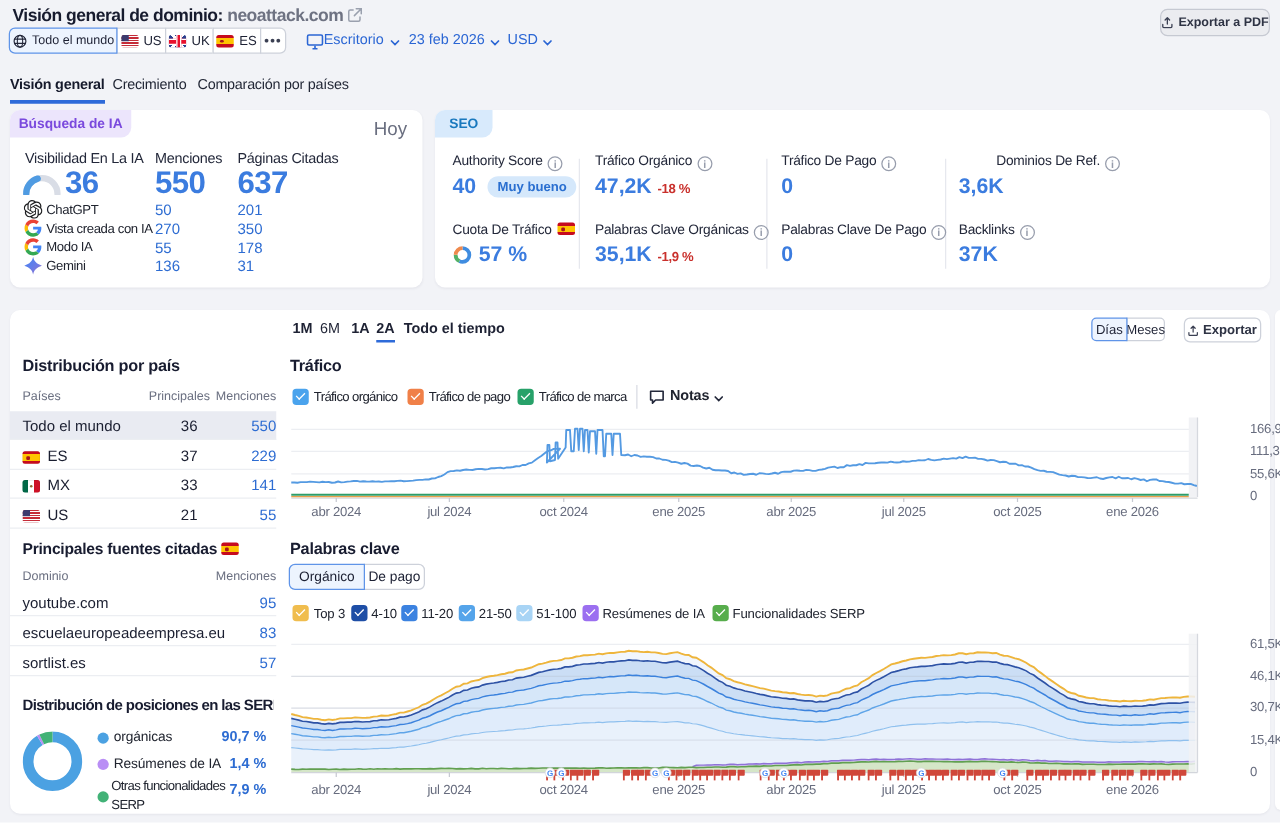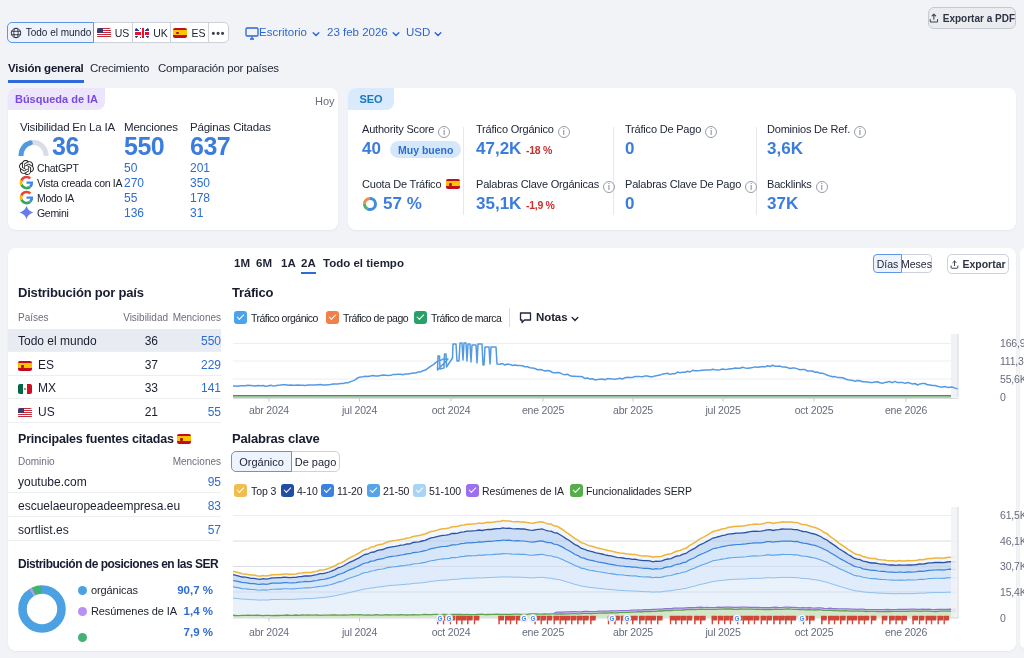--- a/index.html
+++ b/index.html
@@ -23,20 +23,25 @@
 .rnum{position:absolute;font-size:12px;text-align:right}
 .rowline{position:absolute;left:8px;width:213px;border-bottom:1px solid #eceef2}
 .flag{position:absolute;width:14px;height:10px;border-radius:2px;overflow:hidden;box-shadow:0 0 0 0.5px rgba(0,0,0,0.08) inset}
 .flagi{position:relative;width:14px;height:10px;border-radius:2px;overflow:hidden;display:inline-block}
 .info{display:inline-block;width:12px;height:12px;border:1px solid #979dac;border-radius:50%;color:#979dac;font-size:8.5px;line-height:10px;text-align:center;vertical-align:-2px;margin-left:4px;font-weight:bold;letter-spacing:0}
 .chev{display:inline-block;width:8px;height:8px}
 </style></head>
 <body>
 <div id="page">
 
+<div class="ab" style="left:10px;top:4px;font-size:14px;font-weight:bold;color:#171b2e;letter-spacing:-0.4px">Visión general de dominio: <span style="color:#6e7282">neoattack.com</span>
+<svg width="12" height="12" viewBox="0 0 12 12" style="vertical-align:-1px">
+        <path d="M4.5 2H2.2C1.5 2 1 2.5 1 3.2v6.6C1 10.5 1.5 11 2.2 11h6.6c.7 0 1.2-.5 1.2-1.2V7.5M7 1h4v4M10.8 1.2 5.5 6.5" fill="none" stroke="#9aa0ae" stroke-width="1.2" stroke-linecap="round"></path>
+      </svg>
+</div>
 
 <div class="ab" style="left:928px;top:7px;width:88px;height:22px;background:#ebecf0;border:1px solid #c6c9d2;border-radius:6px;display:flex;align-items:center;justify-content:center;font-size:10px;font-weight:bold;color:#2e3344;white-space:nowrap">
 <svg width="10" height="10" viewBox="0 0 12 12" style="margin-right:4px">
         <path d="M6 7.5V1.5M3.8 3.5 6 1.3l2.2 2.2M1.5 8v2c0 .6.4 1 1 1h7c.6 0 1-.4 1-1V8" fill="none" stroke="#3a3f52" stroke-width="1.3" stroke-linecap="round" stroke-linejoin="round"></path>
       </svg>
 Exportar a PDF</div>
 
 <div class="ab" style="left:7px;top:22px;white-space:nowrap">
 <span class="seg on" style="border-radius:5px 0 0 5px;margin-left:0;width:87px;font-size:10px">
 <svg width="12" height="12" viewBox="0 0 14 14" style="margin-right:4px;flex-shrink:0">
@@ -63,21 +68,21 @@
 <svg class="chev ab" viewBox="0 0 8 8" style="left:434px;top:30px">
       <path d="M1.2 2.8 4 5.6 6.8 2.8" fill="none" stroke="#2b66d4" stroke-width="1.4" stroke-linecap="round"></path>
     </svg>
 
 <div class="ab" style="left:8px;top:62px;font-size:11.5px;font-weight:bold;color:#15192b;letter-spacing:-0.2px;padding-bottom:6px;border-bottom:3px solid #2e6bd9">Visión general</div>
 <div class="ab" style="left:90px;top:62px;font-size:11.5px;color:#1f2433;letter-spacing:-0.2px">Crecimiento</div>
 <div class="ab" style="left:158px;top:62px;font-size:11.5px;color:#1f2433;letter-spacing:-0.2px">Comparación por países</div>
 
 <div class="card" style="left:8px;top:88px;width:330px;height:142px"></div>
 <div class="ab" style="left:8px;top:88px;width:97px;height:22px;background:#ece5fc;border-radius:8px 0 8px 0;display:flex;align-items:center;justify-content:center;font-size:11px;font-weight:bold;color:#7a49dd">Búsqueda de IA</div>
-<div class="ab gy" style="left:315px;top:95px;font-size:11px">Hoy</div>
+<div class="ab gy" style="left:299px;top:95px;font-size:15px">Hoy</div>
 
 <div class="ab lbl" style="left:20px;top:121px;font-size:11.5px">Visibilidad En La IA</div>
 <div class="ab lbl" style="left:124px;top:121px;font-size:11.5px">Menciones</div>
 <div class="ab lbl" style="left:190px;top:121px;font-size:11.5px">Páginas Citadas</div>
 
 <svg class="ab" style="left:18px;top:139px" width="31" height="17" viewBox="0 0 31 17">
       <path d="M3 16 A12.5 12.5 0 0 1 28 16" fill="none" stroke="#d9dde6" stroke-width="5" stroke-linecap="round"></path>
       <path d="M3 16 A12.5 12.5 0 0 1 12.2 3.9" fill="none" stroke="#4f9be2" stroke-width="5" stroke-linecap="round"></path>
     </svg>
 <div class="ab big" style="left:52px;top:132px">36</div>
@@ -138,21 +143,21 @@
 <div class="ab lbl" style="left:362px;top:123px">Authority Score<span class="info">i</span></div>
 <div class="ab val" style="left:362px;top:139px">40</div>
 <div class="ab" style="left:390px;top:141px;height:17px;padding:0 8px;background:#d5e8fb;border-radius:9px;display:flex;align-items:center;font-size:10.5px;font-weight:bold;color:#2a6fd0">Muy bueno</div>
 
 <div class="ab lbl" style="left:476px;top:123px">Tráfico Orgánico<span class="info">i</span></div>
 <div class="ab val" style="left:476px;top:139px">47,2K <span style="font-size:10.5px;color:#c9302c;font-weight:bold;letter-spacing:-0.3px">-18 %</span></div>
 
 <div class="ab lbl" style="left:625px;top:123px">Tráfico De Pago<span class="info">i</span></div>
 <div class="ab val" style="left:625px;top:139px">0</div>
 
-<div class="ab lbl" style="left:767px;top:123px">Dominios De Ref.<span class="info">i</span></div>
+<div class="ab lbl" style="left:797px;top:123px">Dominios De Ref.<span class="info">i</span></div>
 <div class="ab val" style="left:767px;top:139px">3,6K</div>
 
 <div class="ab lbl" style="left:362px;top:178px">Cuota De Tráfico <span class="flagi fl-es" style="vertical-align:-1px;margin-left:2px"></span></div>
 <svg class="ab" style="left:362px;top:196px" width="16" height="16" viewBox="0 0 16 16">
       <circle cx="8" cy="8" r="5.5" fill="none" stroke="#3f8ce0" stroke-width="3" stroke-dasharray="19.7 14.9" transform="rotate(-90 8 8)"></circle>
       <circle cx="8" cy="8" r="5.5" fill="none" stroke="#53b168" stroke-width="3" stroke-dasharray="6.2 28.4" stroke-dashoffset="-19.7" transform="rotate(-90 8 8)"></circle>
       <circle cx="8" cy="8" r="5.5" fill="none" stroke="#ef8a4e" stroke-width="3" stroke-dasharray="8.6 26" stroke-dashoffset="-25.9" transform="rotate(-90 8 8)"></circle>
     </svg>
 <div class="ab val" style="left:383px;top:194px">57 %</div>
 
@@ -162,37 +167,37 @@
 <div class="ab lbl" style="left:625px;top:178px">Palabras Clave De Pago<span class="info">i</span></div>
 <div class="ab val" style="left:625px;top:194px">0</div>
 
 <div class="ab lbl" style="left:767px;top:178px">Backlinks<span class="info">i</span></div>
 <div class="ab val" style="left:767px;top:194px">37K</div>
 
 <div class="card" style="left:8px;top:248px;width:1008px;height:403px"></div>
 <div class="card" style="left:1020px;top:248px;width:10px;height:400px"></div>
 
 <div class="ab" style="left:234px;top:257px;font-size:11.5px;font-weight:bold;color:#1e2234">1M</div>
-<div class="ab" style="left:256px;top:257px;font-size:11.5px;font-weight:bold;color:#1e2234">6M</div>
+<div class="ab" style="left:256px;top:257px;font-size:11.5px;font-weight:normal;color:#1e2234">6M</div>
 <div class="ab" style="left:281px;top:257px;font-size:11.5px;font-weight:bold;color:#1e2234">1A</div>
 <div class="ab" style="left:301px;top:257px;font-size:11.5px;font-weight:bold;color:#1e2234;padding-bottom:3px;border-bottom:2px solid #2e6bd9">2A</div>
 <div class="ab" style="left:323px;top:257px;font-size:11.5px;font-weight:bold;color:#1e2234">Todo el tiempo</div>
 
 <div class="ab" style="left:874px;top:254px;white-space:nowrap">
 <span class="seg on" style="border-radius:4px 0 0 4px;height:19px;width:29px">Días</span><span class="seg" style="border-radius:0 4px 4px 0;height:19px;width:31px">Meses</span>
 </div>
 <div class="ab" style="left:947px;top:254px;width:62px;height:20px;background:#fff;border:1px solid #cdd1da;border-radius:5px;display:flex;align-items:center;justify-content:center;font-size:10.5px;font-weight:bold;color:#2e3344">
 <svg width="9" height="9" viewBox="0 0 12 12" style="margin-right:3px">
         <path d="M6 7.5V1.5M3.8 3.5 6 1.3l2.2 2.2M1.5 8v2c0 .6.4 1 1 1h7c.6 0 1-.4 1-1V8" fill="none" stroke="#3a3f52" stroke-width="1.3" stroke-linecap="round" stroke-linejoin="round"></path>
       </svg>
 Exportar</div>
 
 <div class="ab h13" style="left:18px;top:285px">Distribución por país</div>
 <div class="ab gy" style="left:18px;top:312px;font-size:10px">Países</div>
-<div class="ab gy rnum" style="left:108px;top:312px;width:60px;font-size:10px">Visibilidad</div>
+<div class="ab gy rnum" style="left:108px;top:312px;width:60px;font-size:10px">Principales</div>
 <div class="ab gy rnum" style="left:161px;top:312px;width:60px;font-size:10px">Menciones</div>
 
 <div class="ab" style="left:8px;top:329px;width:213px;height:23px;background:#e9ebf2"></div>
 <div class="ab dk" style="left:18px;top:334px;font-size:12px">Todo el mundo</div>
 <div class="rnum dk" style="left:128px;top:334px;width:30px">36</div>
 <div class="rnum bl" style="left:181px;top:334px;width:40px">550</div>
 <div class="rowline" style="top:351px"></div>
 
 <span class="flag fl-es" style="left:18px;top:361px"></span>
 <div class="ab dk" style="left:38px;top:358px;font-size:12px">ES</div>
@@ -232,20 +237,21 @@
 <circle cx="24" cy="24" r="19.5" fill="none" stroke="#b98ef5" stroke-width="8.6" stroke-dasharray="1.7 120.8" stroke-dashoffset="-111.1" transform="rotate(-90 24 24)"></circle>
 <circle cx="24" cy="24" r="19.5" fill="none" stroke="#42b277" stroke-width="8.6" stroke-dasharray="9.7 112.8" stroke-dashoffset="-112.8" transform="rotate(-90 24 24)"></circle>
 </svg>
 <div class="ab" style="left:78px;top:586px;width:9px;height:9px;border-radius:50%;background:#4ba1e2"></div>
 <div class="ab leg" style="left:91px;top:584px;font-size:11px">orgánicas</div>
 <div class="rnum bl" style="left:163px;top:584px;width:50px;font-weight:bold;font-size:11.5px">90,7 %</div>
 <div class="ab" style="left:78px;top:607px;width:9px;height:9px;border-radius:50%;background:#b98ef5"></div>
 <div class="ab leg" style="left:91px;top:605px;font-size:11px">Resúmenes de IA</div>
 <div class="rnum bl" style="left:163px;top:605px;width:50px;font-weight:bold;font-size:11.5px">1,4 %</div>
 <div class="ab" style="left:78px;top:633px;width:9px;height:9px;border-radius:50%;background:#42b277"></div>
+<div class="ab leg" style="left:89px;top:622px;width:100px;line-height:15px;font-size:10.5px;letter-spacing:-0.5px;white-space:normal">Otras funcionalidades SERP</div>
 <div class="rnum bl" style="left:163px;top:626px;width:50px;font-weight:bold;font-size:11.5px">7,9 %</div>
 
 <div class="ab h13" style="left:232px;top:285px">Tráfico</div>
 <span class="cb" style="left:234px;top:311px;background:#4aa3ed"></span>
 <div class="ab leg" style="left:251px;top:312px;letter-spacing:-0.5px">Tráfico orgánico</div>
 <span class="cb" style="left:326px;top:311px;background:#f08048"></span>
 <div class="ab leg" style="left:343px;top:312px;letter-spacing:-0.5px">Tráfico de pago</div>
 <span class="cb" style="left:414px;top:311px;background:#27a169"></span>
 <div class="ab leg" style="left:431px;top:312px;letter-spacing:-0.5px">Tráfico de marca</div>
 <div class="ab" style="left:509px;top:308px;width:1px;height:19px;background:#d9dce3"></div>

